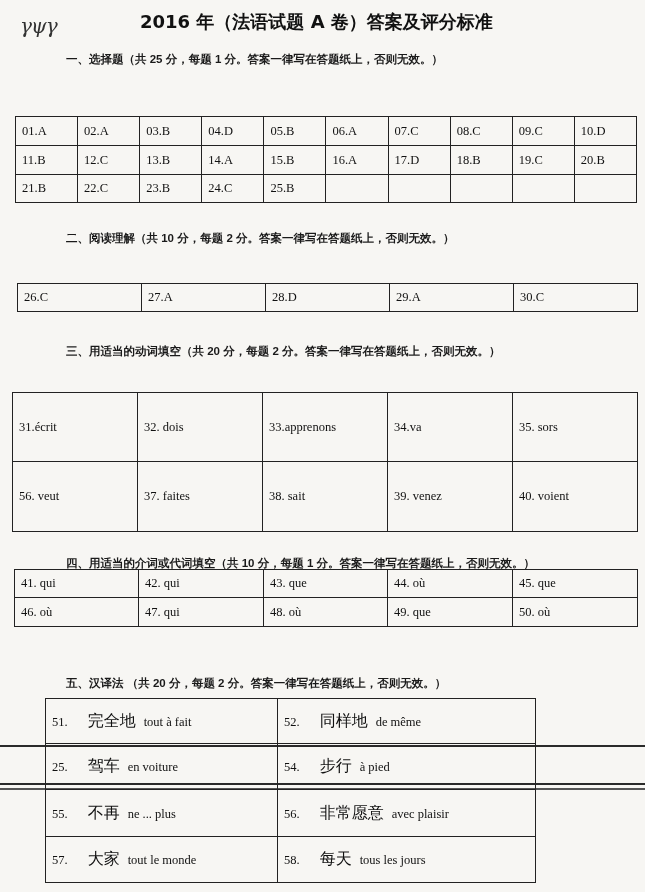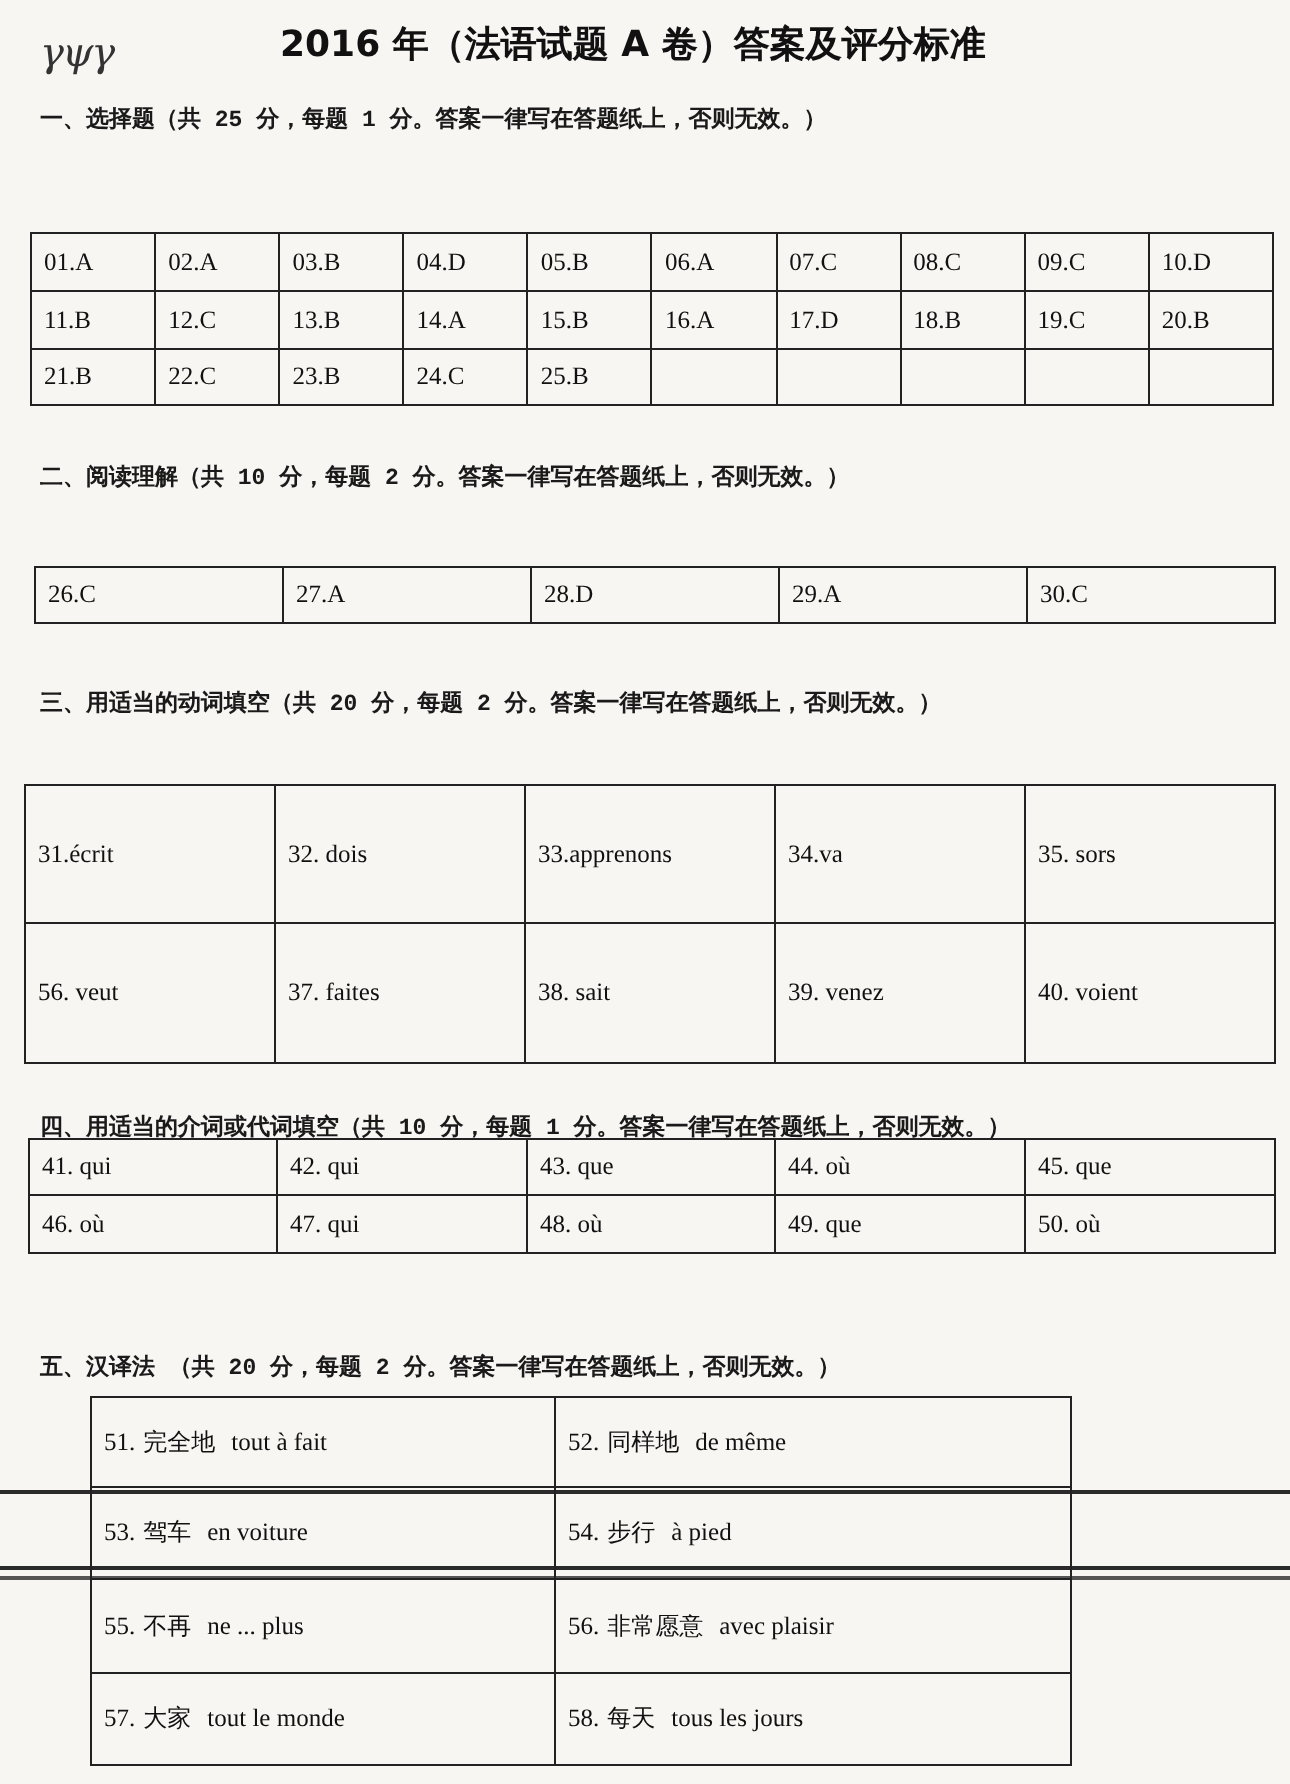--- a/index.html
+++ b/index.html
@@ -16,38 +16,38 @@
     font-family: "DejaVu Serif", serif; font-size: 20px; font-style: italic;
     color: #333; letter-spacing: -1px;
   }
   .title {
     position: absolute; left: 140px; top: 10px;
     font-family: "DejaVu Sans", sans-serif; font-weight: bold; font-size: 18px;
     color: #111;
   }
   .section-heading {
     position: absolute;
-    font-family: Liberation Mono, monospace; font-weight: bold; font-size: 11.5px;
-    color: #1a1a1a; white-space: nowrap;
+    font-family: Liberation Sans, sans-serif; font-weight: bold; font-size: 11.5px;
+    color: #1a1a1a; white-space: nowrap; margin-left: 46px;
   }
   table.grid {
     position: absolute;
     border-collapse: collapse;
     table-layout: fixed;
   }
   table.grid td {
     border: 1.4px solid #222;
     font-size: 12.5px;
     padding: 0 0 0 6px;
     vertical-align: middle;
     white-space: nowrap;
     color: #111;
   }
   .cell-top td { vertical-align: top; padding-top: 12px; }
-  .zh { font-family: "DejaVu Sans", sans-serif; font-size: 12px; margin: 0 8px 0 4px; }
+  .zh { font-family: "DejaVu Sans", sans-serif; font-size: 16px; margin: 0 8px 0 20px; }
   .hline {
     position: absolute; left: 0; width: 645px; height: 2px; background: #2a2a2a;
   }
 </style>
 </head>
 <body>
 
 <div class="page">
 
   <div class="mark">γψγ</div>
@@ -196,21 +196,21 @@
         <tr style="height:45px">
       <td>
         <span>51.</span><span class="zh">完全地</span><span>tout à fait</span>
       </td>
       <td>
         <span>52.</span><span class="zh">同样地</span><span>de même</span>
       </td>
     </tr>
     <tr style="height:46px">
       <td>
-        <span>53.</span><span class="zh">驾车</span><span>en voiture</span>
+        <span>25.</span><span class="zh">驾车</span><span>en voiture</span>
       </td>
       <td>
         <span>54.</span><span class="zh">步行</span><span>à pied</span>
       </td>
     </tr>
     <tr style="height:47px">
       <td>
         <span>55.</span><span class="zh">不再</span><span>ne ... plus</span>
       </td>
       <td>

